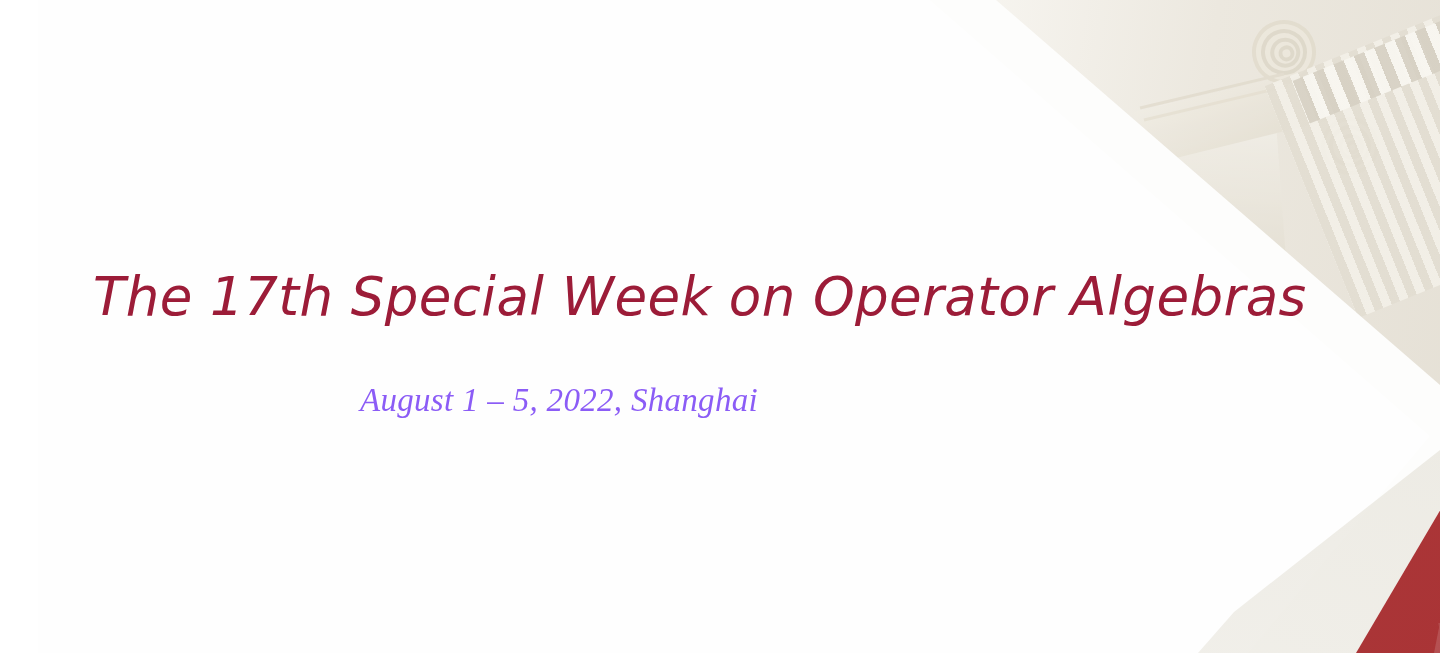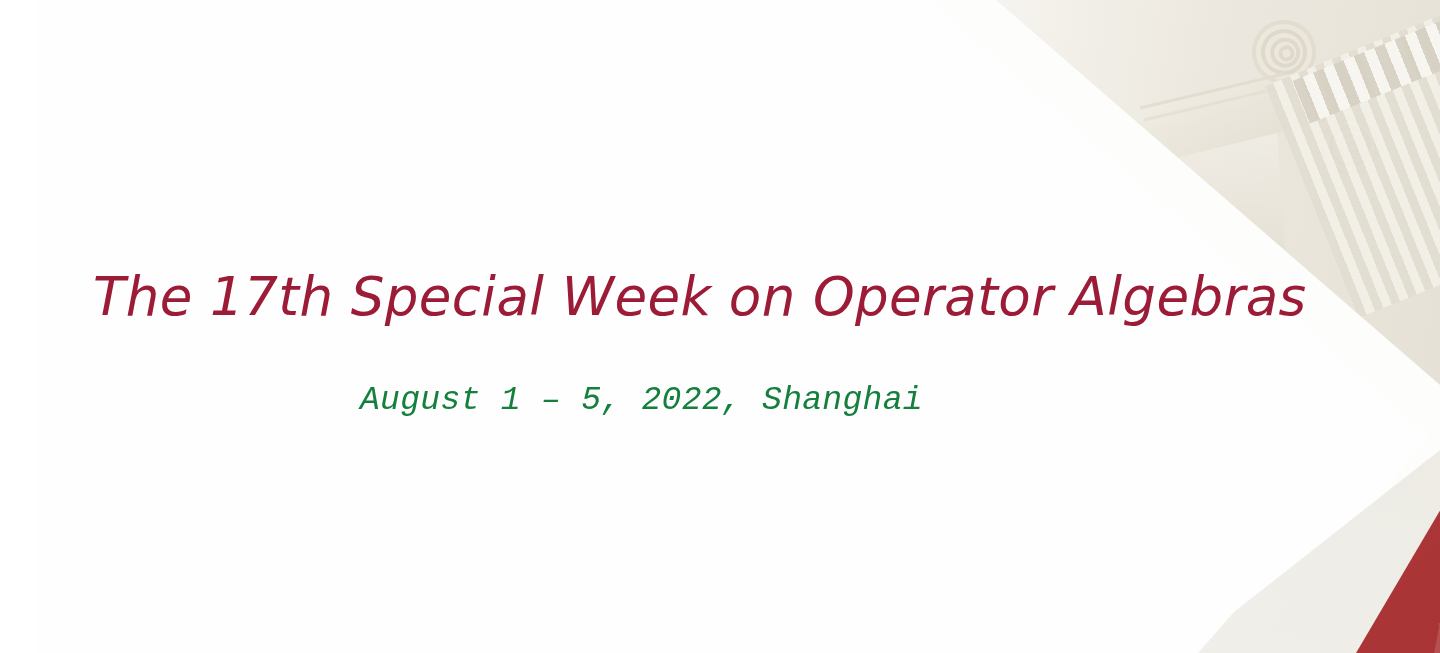--- a/index.html
+++ b/index.html
@@ -258,26 +258,26 @@
     font-size: 53px;
     line-height: 1.1;
     letter-spacing: 0.4px;
     color: #9c1c38;
     white-space: nowrap;
   }
   .subtitle {
     position: absolute;
     left: 322px;
     top: 382px;
-    font-family: Liberation Mono, monospace;
+    font-family: Liberation Serif, serif;
     font-style: italic;
     font-weight: 400;
     font-size: 33px;
     letter-spacing: 0.3px;
-    color: #15803d;
+    color: #8b5cf6;
     white-space: nowrap;
   }
 </style>
 </head>
 <body>
 
 <div class="slide">
 
   <div class="bg-architecture"></div>
   <div class="columns-left"></div>

